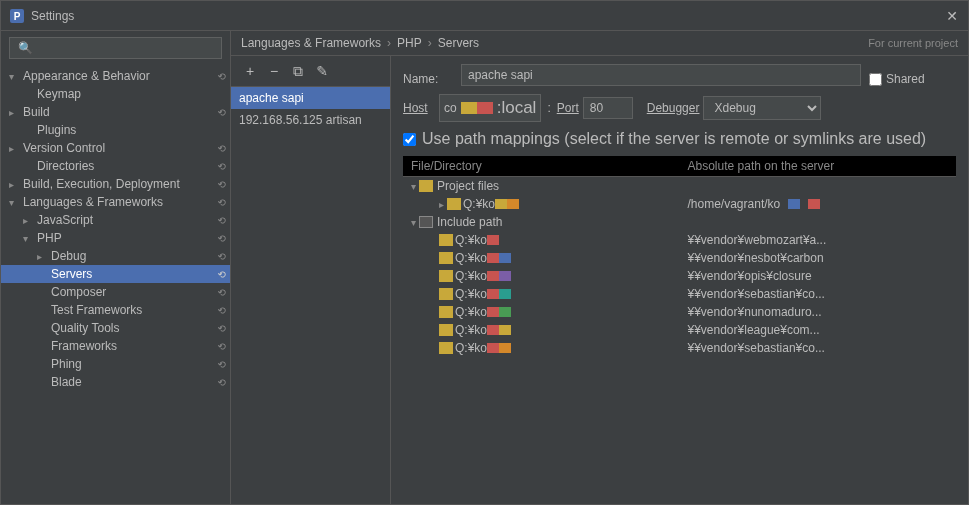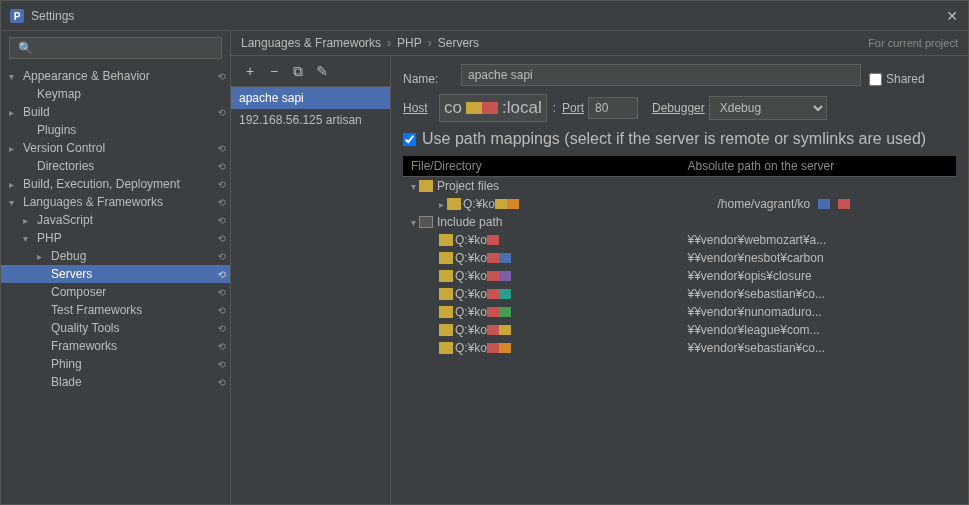--- a/index.html
+++ b/index.html
@@ -231,21 +231,21 @@
             <input class="field-input" type="text" value="apache sapi" style="max-width: 400px;">
             <div class="shared-checkbox">
               <input type="checkbox" class="shared-cb" style="">
               <label>Shared</label>
             </div>
           </div>
 
           <div style="display:flex;align-items:center;gap:6px;margin-bottom:8px;">
             <span style="color:#bbbbbb;min-width:30px;text-decoration:underline;">Host</span>
             <div style="display:flex;align-items:center;background:#45494a;border:1px solid #5e6060;">
-              <span style="background:#45494a;color:#bbb;padding:3px 4px;font-size:17px;">co</span>
+              <span style="background:#45494a;color:#bbb;padding:3px 4px;font-size:12px;">co</span>
               <span style="width:16px;height:12px;background:#c8a83a;display:inline-block;"></span>
               <span style="width:16px;height:12px;background:#c75450;display:inline-block;"></span>
               <span style="color:#bbb;padding:3px 4px;font-size:17px;">:local</span>
             </div>
             <span style="color:#bbb;">:</span>
             <div style="display:flex;align-items:center;gap:4px;">
               <span style="color:#bbb;text-decoration:underline;">Port</span>
               <input class="port-input" type="text" value="80" style="">
             </div>
             <div style="display:flex;align-items:center;gap:4px;margin-left:8px;">
@@ -286,21 +286,21 @@
                 <td>
                   <div class="row-label indent-2">
                     <span class="expand-arrow">▸</span>
                     <span style="display:inline-block;width:14px;height:12px;background:#c8a83a;margin-right:2px;"></span>
                     <span>Q:¥ko</span>
                     <span style="display:inline-block;width:12px;height:10px;background:#c8a83a;"></span>
                     <span style="display:inline-block;width:12px;height:10px;background:#d4882a;"></span>
                   </div>
                 </td>
                 <td>
-                  <div style="display:flex;align-items:center;gap:8px;margin-left:30px;">
+                  <div style="display:flex;align-items:center;gap:8px;">
                     <span>/home/vagrant/ko</span>
                     <span style="display:inline-block;width:12px;height:10px;background:#4b6eaf;"></span>
                     <span style="display:inline-block;width:12px;height:10px;background:#c75450;"></span>
                   </div>
                 </td>
               </tr>
 
               <tr>
                 <td>
                   <div class="row-label">

